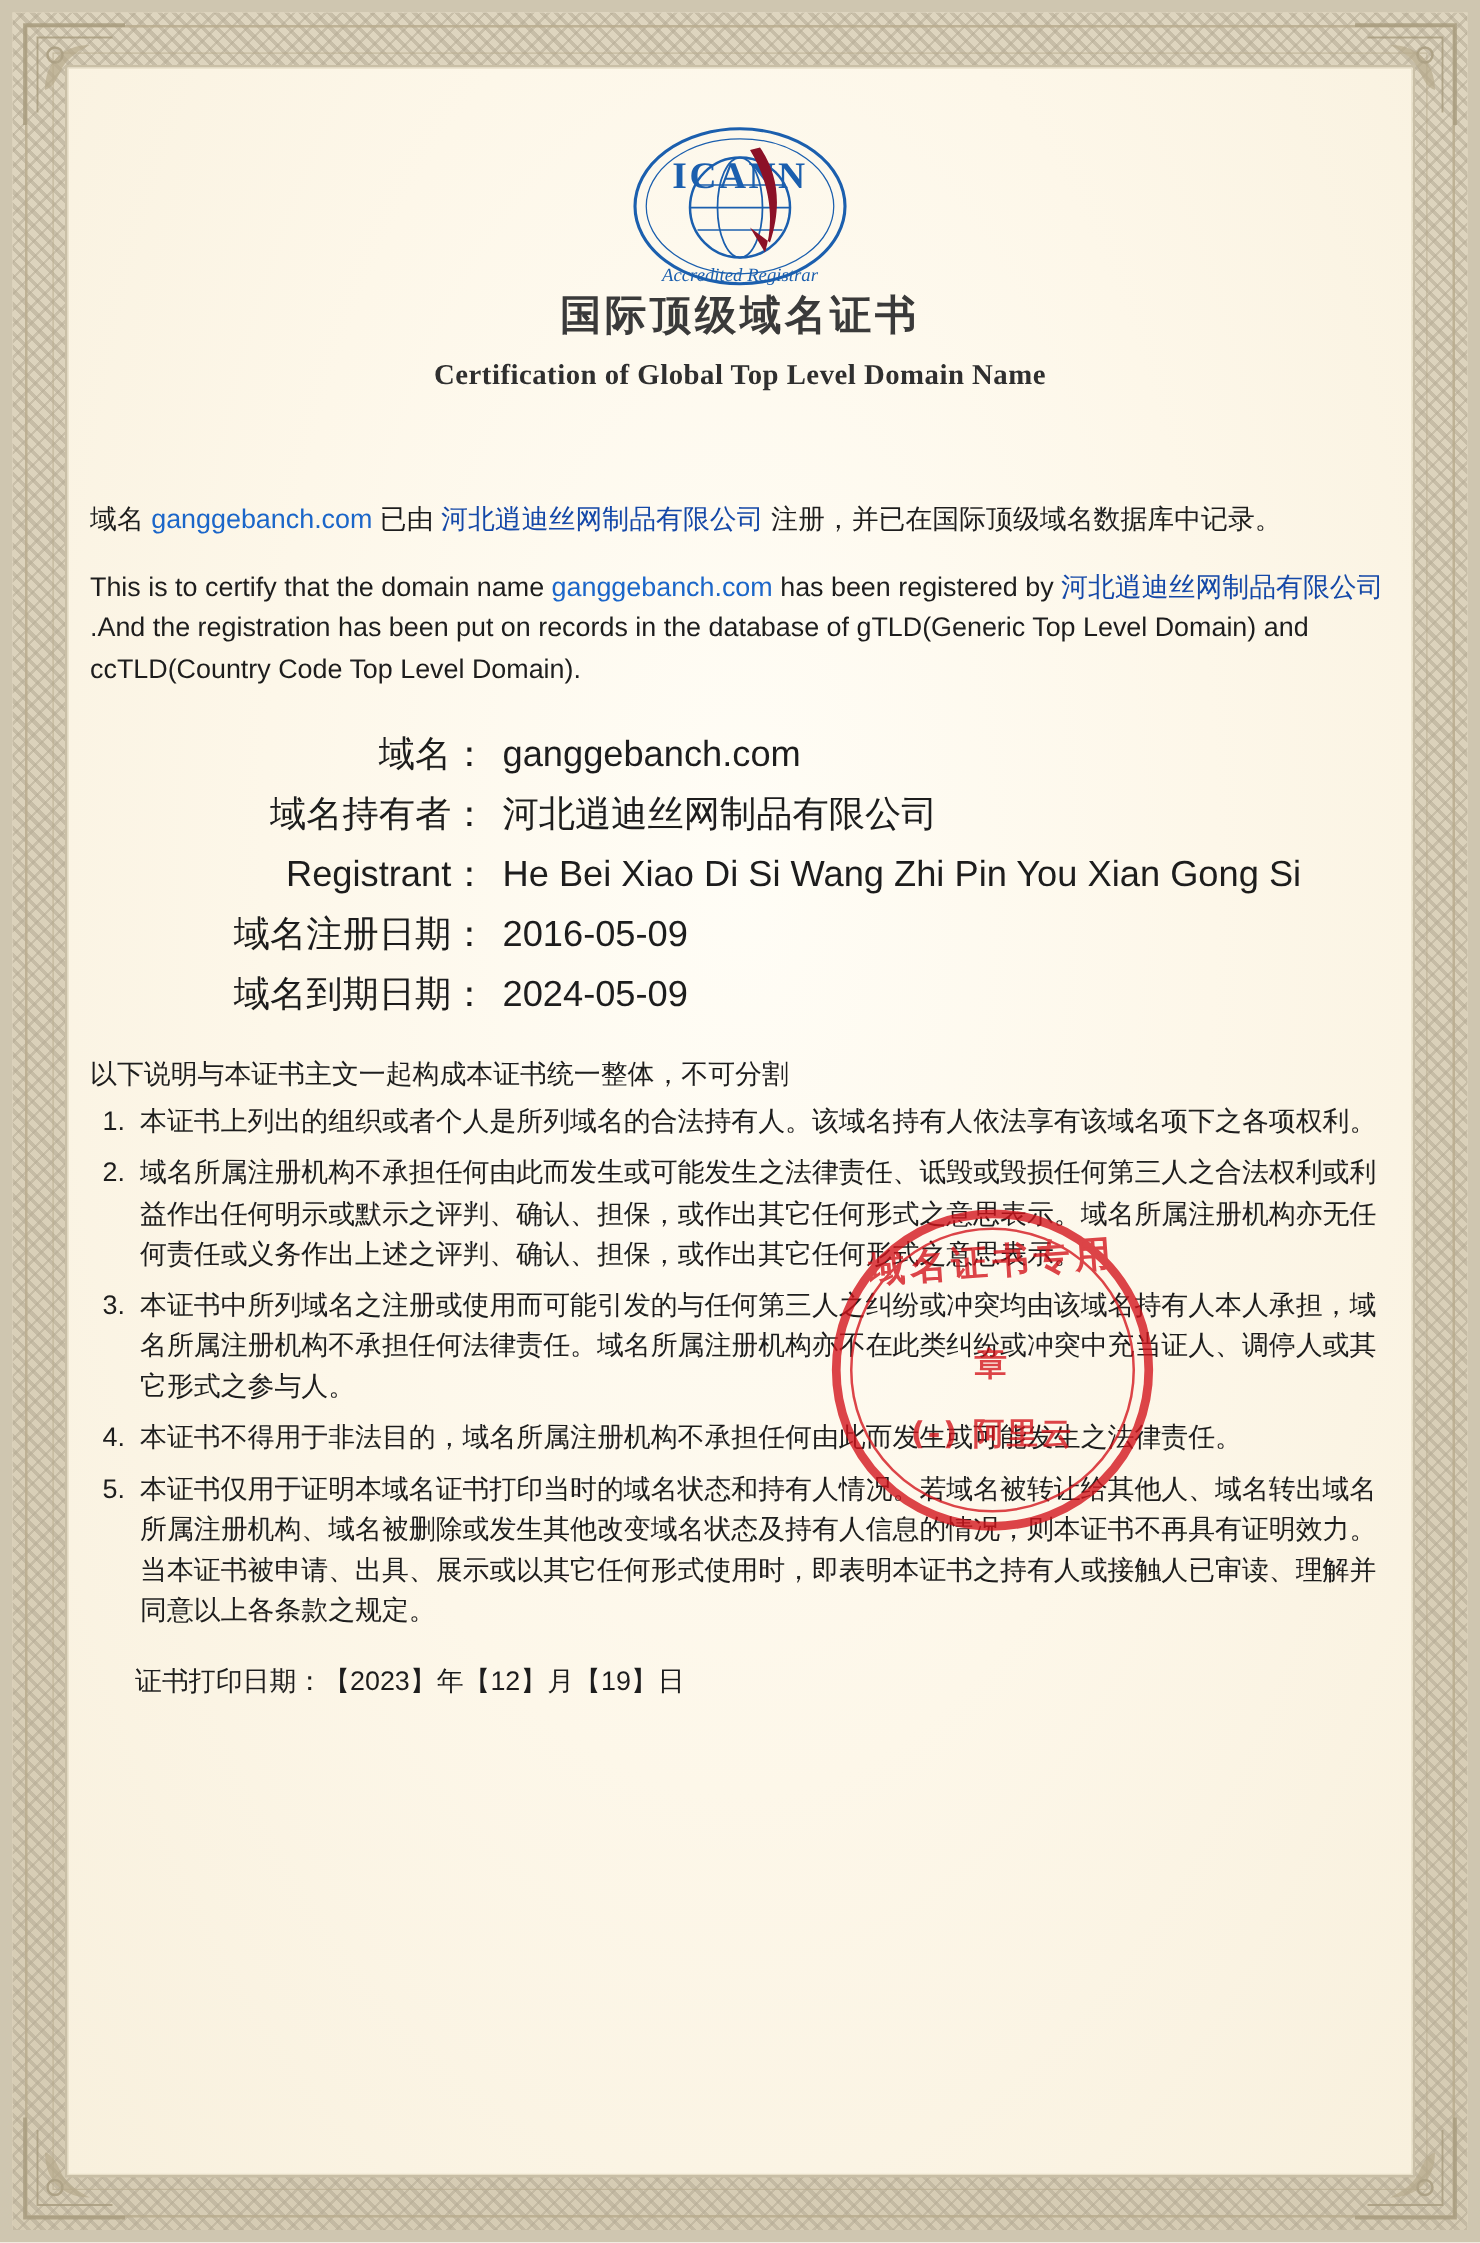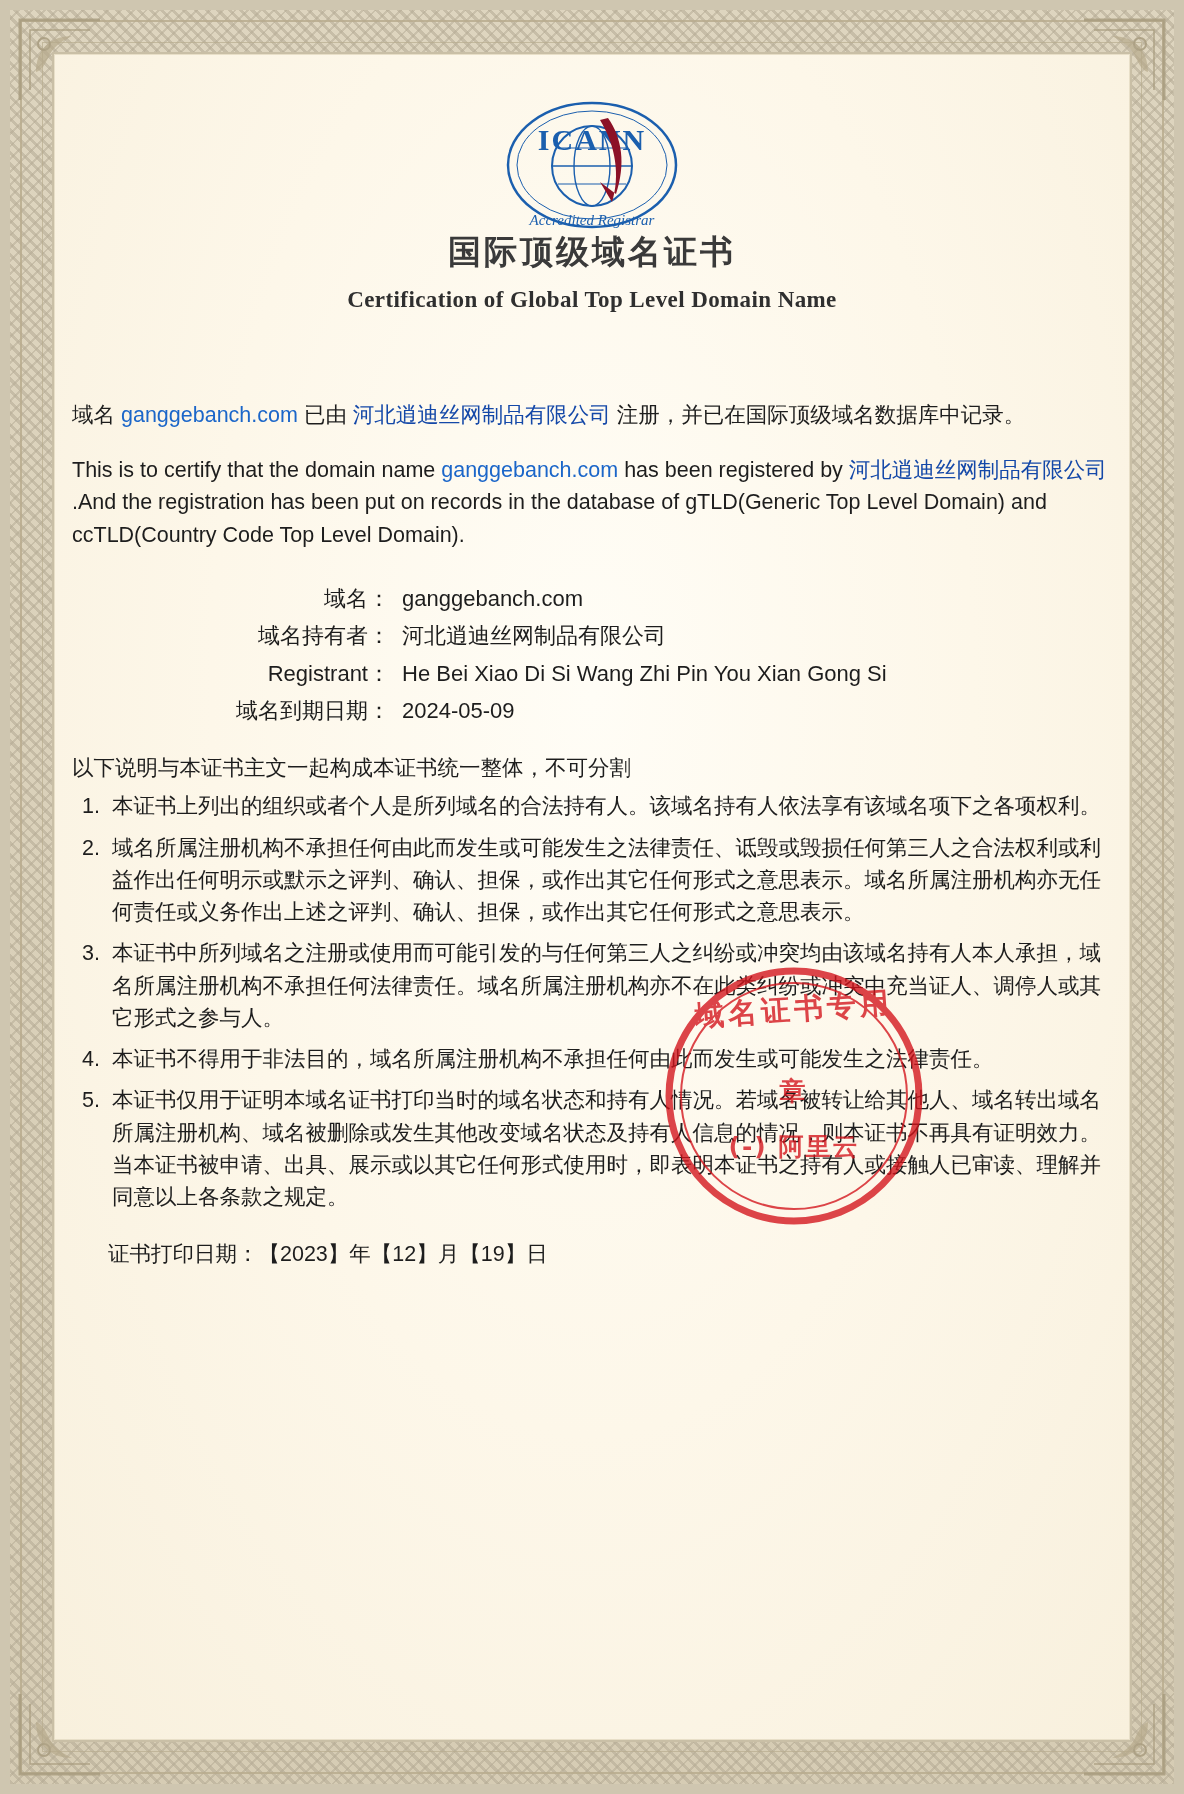--- a/index.html
+++ b/index.html
@@ -108,21 +108,21 @@
   .para.first { margin-top: 86px; }
   .blue { color: #1b66c9; }
   .blue-dark { color: #1448a8; }
 
   .facts {
     margin-top: 30px;
     margin-bottom: 26px;
   }
   .fact-row {
     display: flex;
-    font-size: 22px;
+    font-size: 29px;
     line-height: 1.52;
     color: #1d1d1d;
     margin-bottom: 4px;
     justify-content: space-between;
   }
   .fact-label {
     width: 330px;
     text-align: right;
     padding-right: 12px;
     box-sizing: border-box;
@@ -274,20 +274,24 @@
       </div>
       <div class="fact-row">
         <div class="fact-label">域名持有者：</div>
         <div class="fact-value">河北逍迪丝网制品有限公司</div>
       </div>
       <div class="fact-row">
         <div class="fact-label">Registrant：</div>
         <div class="fact-value">He Bei Xiao Di Si Wang Zhi Pin You Xian Gong Si</div>
       </div>
       <div class="fact-row">
+        <div class="fact-label">域名注册日期：</div>
+        <div class="fact-value">2016-05-09</div>
+      </div>
+      <div class="fact-row">
         <div class="fact-label">域名到期日期：</div>
         <div class="fact-value">2024-05-09</div>
       </div>
     </div>
 
     <div class="terms-head">以下说明与本证书主文一起构成本证书统一整体，不可分割</div>
 
     <ol class="terms">
       <li>本证书上列出的组织或者个人是所列域名的合法持有人。该域名持有人依法享有该域名项下之各项权利。</li>
       <li>域名所属注册机构不承担任何由此而发生或可能发生之法律责任、诋毁或毁损任何第三人之合法权利或利益作出任何明示或默示之评判、确认、担保，或作出其它任何形式之意思表示。域名所属注册机构亦无任何责任或义务作出上述之评判、确认、担保，或作出其它任何形式之意思表示。</li>

